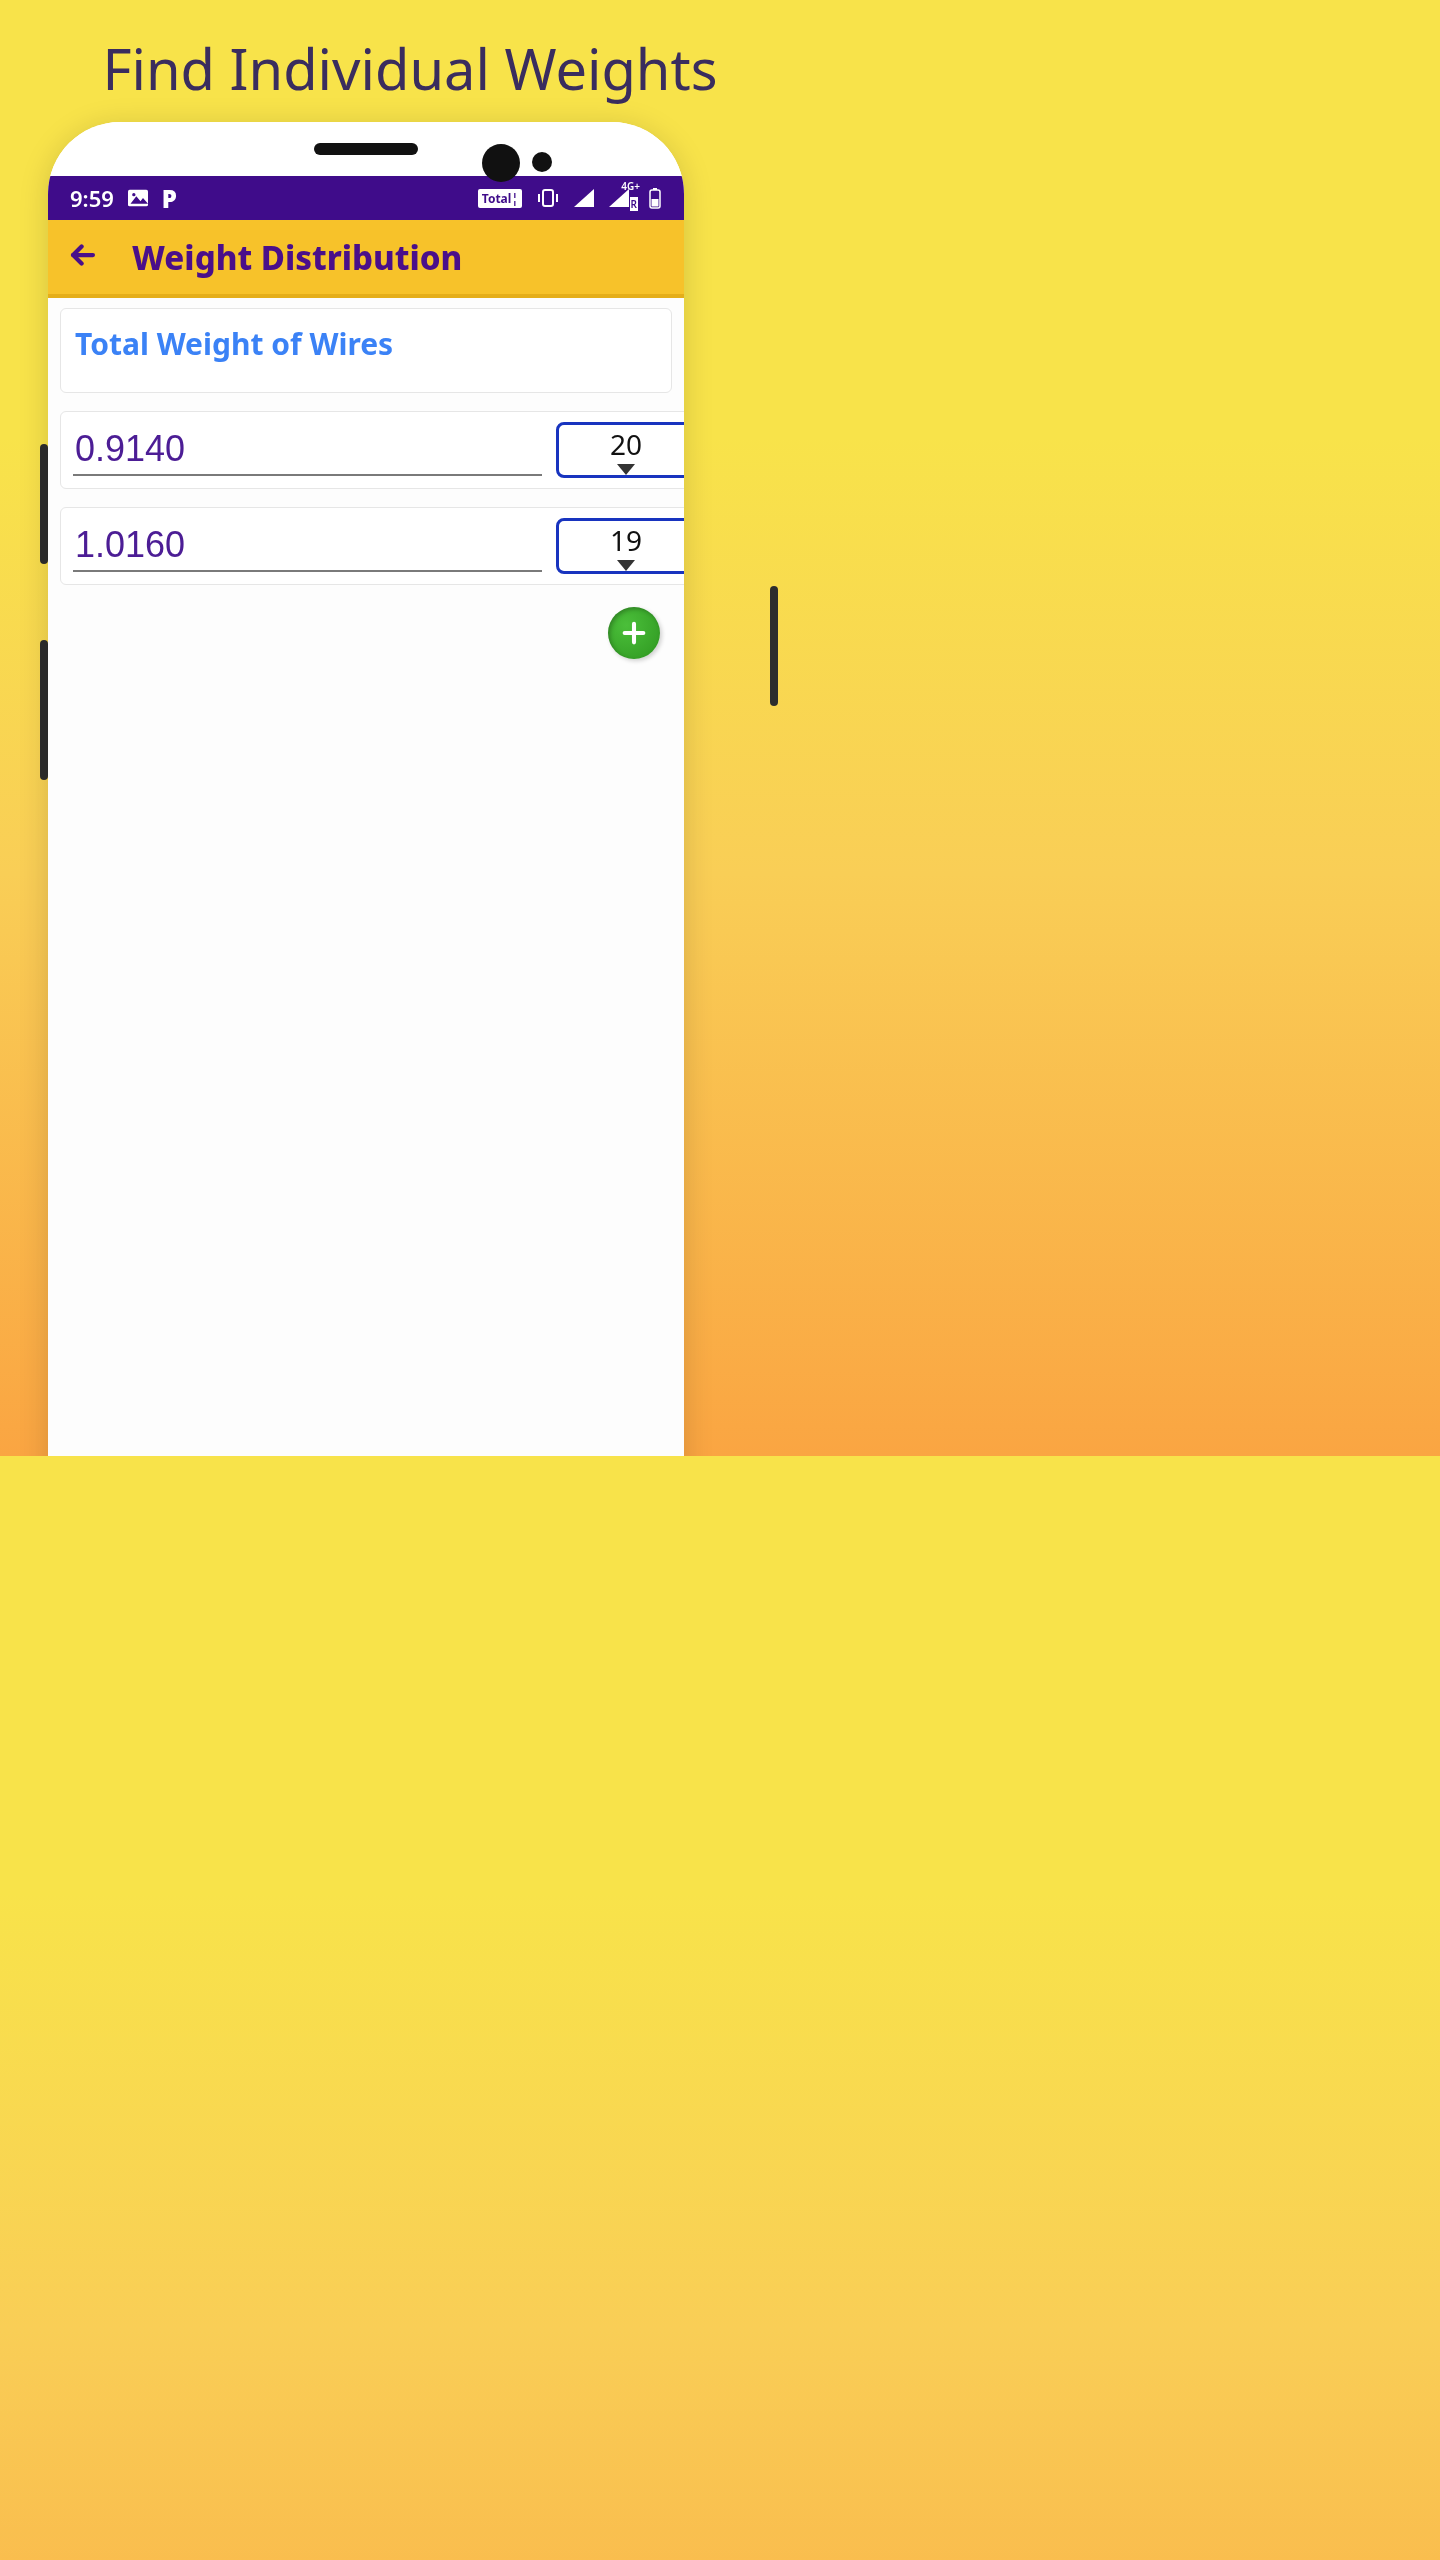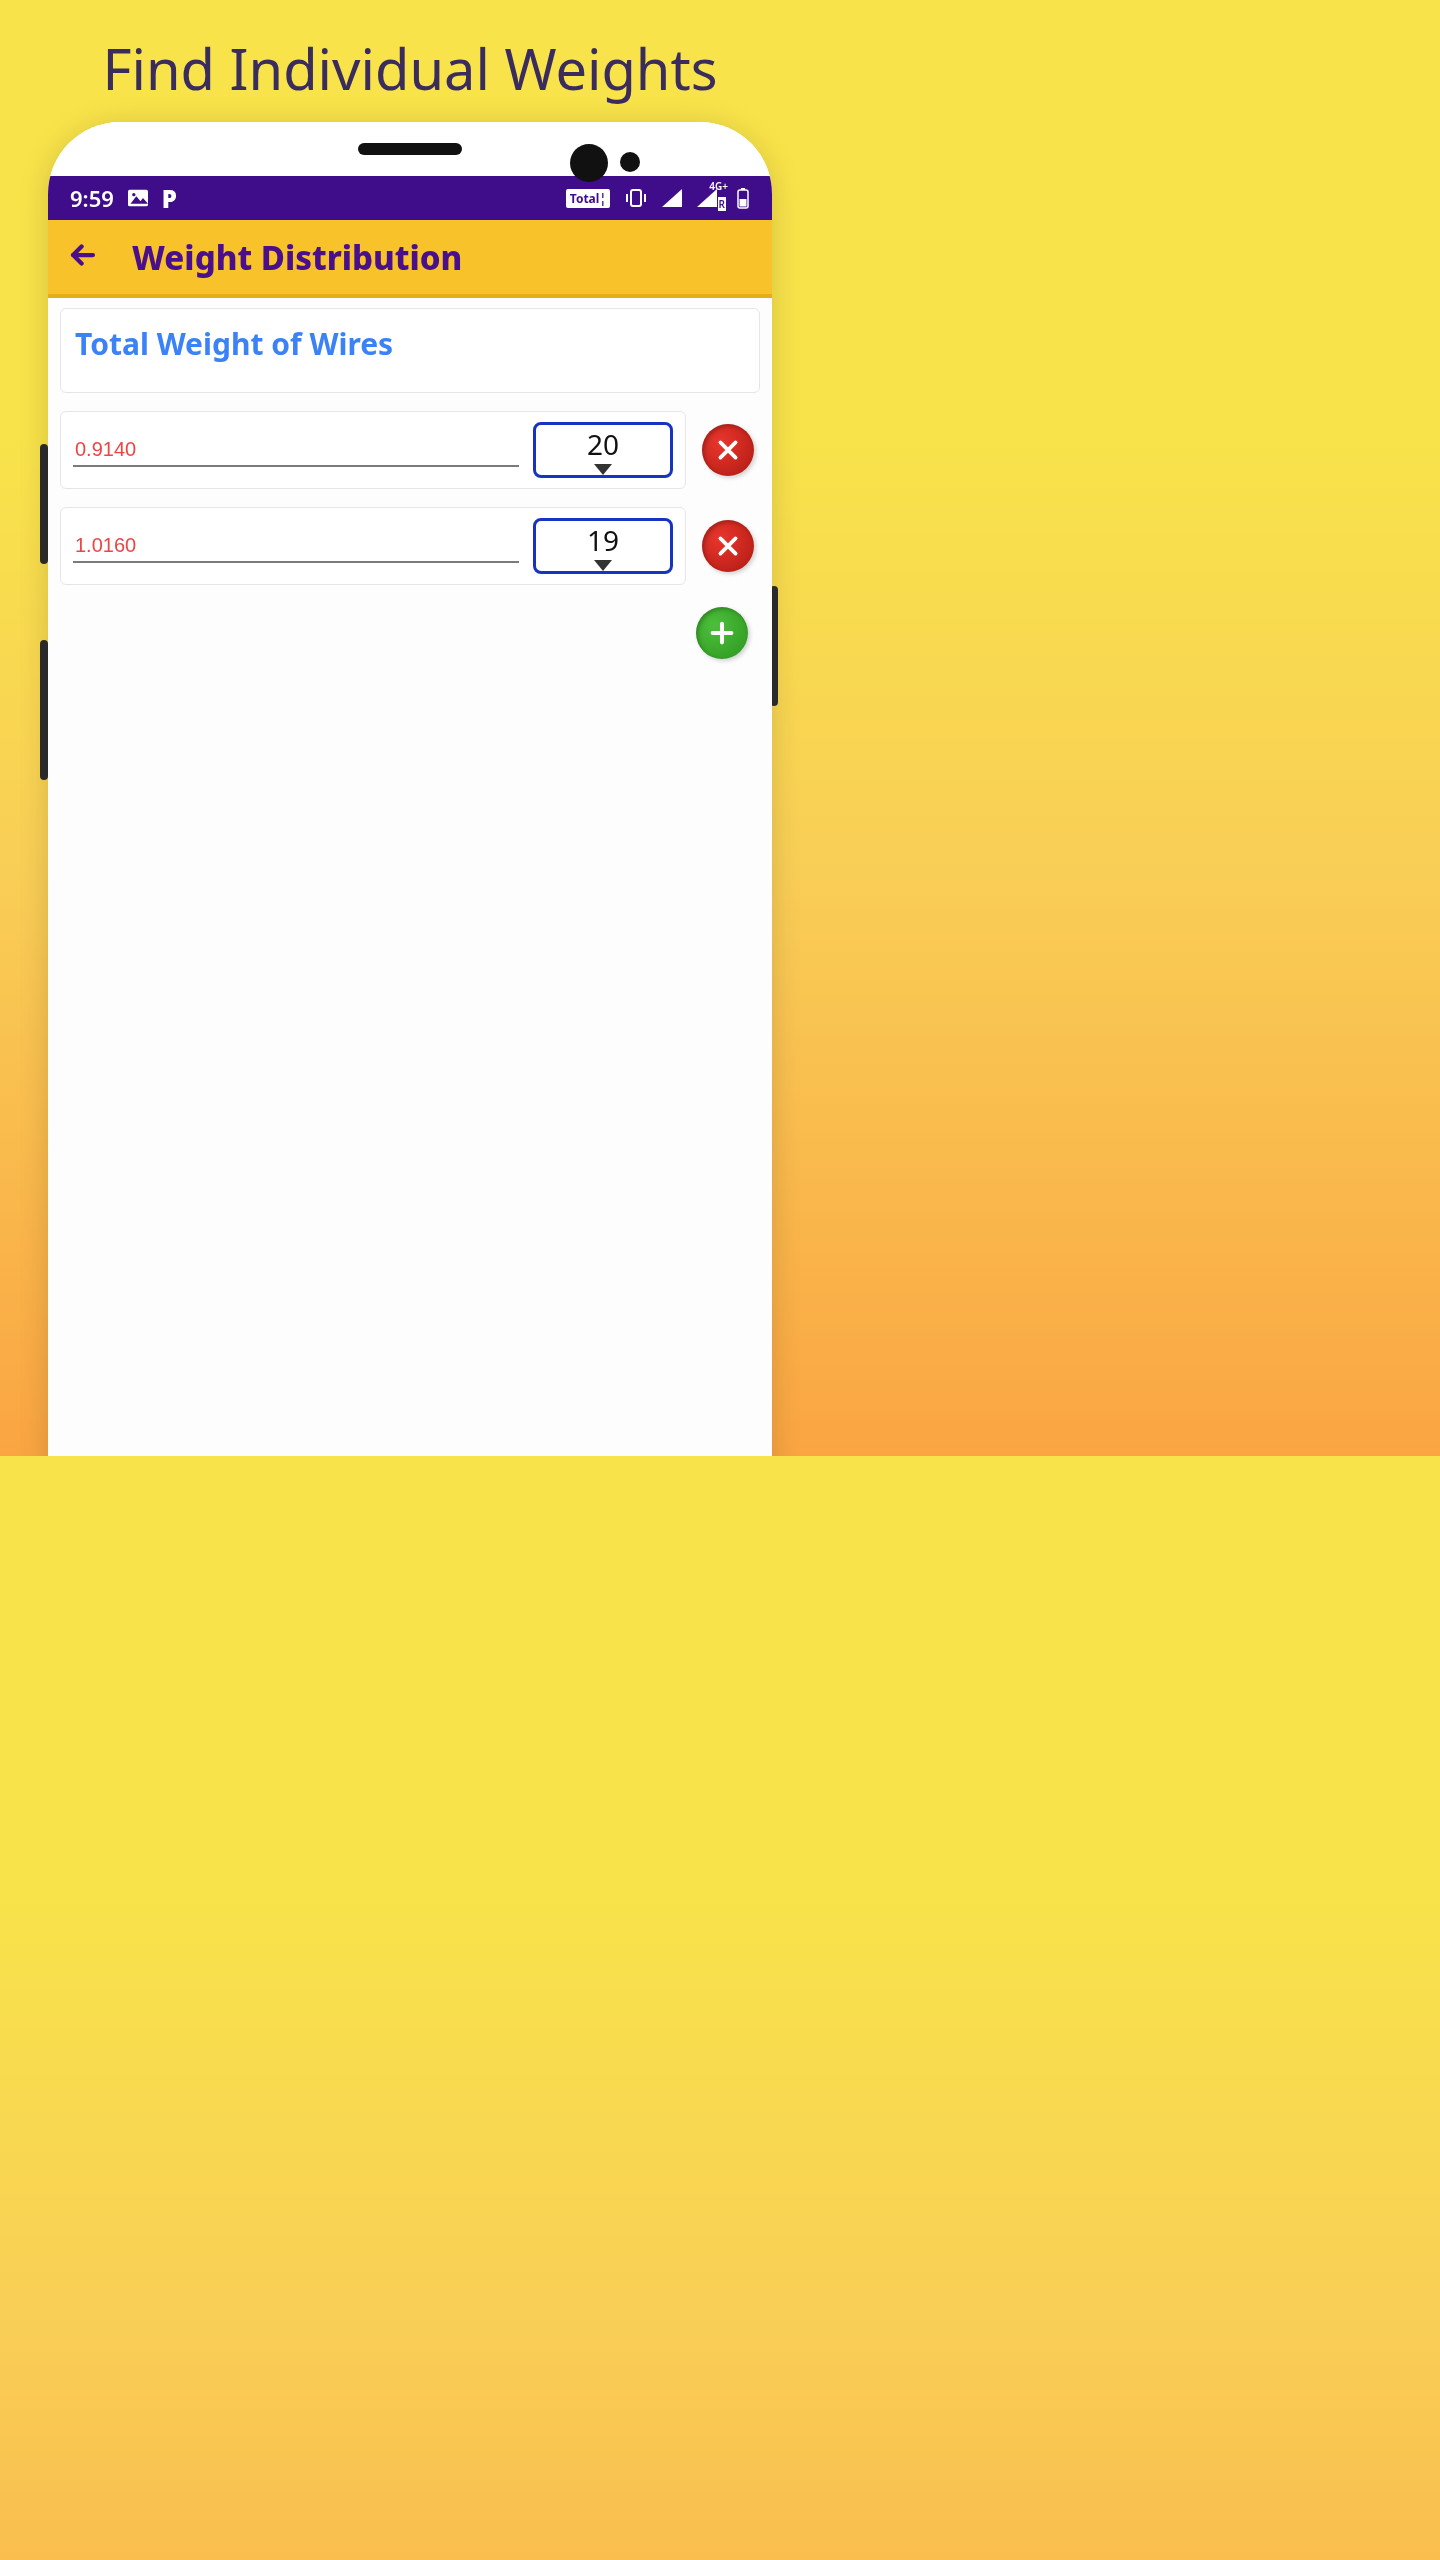--- a/index.html
+++ b/index.html
@@ -16,21 +16,21 @@
     color: #3a2d5e;
     font-size: 56px;
     font-weight: 400;
     padding: 30px 0 20px;
   }
 
   .phone {
     position: absolute;
     left: 48px;
     top: 122px;
-    width: 724px;
+    width: 636px;
     height: 1400px;
     background: #fff;
     border-radius: 72px 72px 0 0;
     box-shadow: 0 4px 30px rgba(0,0,0,0.15);
     overflow: hidden;
   }
 
   
   .side-btn { position: absolute; background: #2d2d2d; border-radius: 4px; }
   .side-btn.left-a  { left: 40px; top: 444px; width: 8px; height: 120px; }
@@ -134,23 +134,23 @@
     border-radius: 6px;
     display: flex;
     align-items: center;
     padding: 10px 12px;
     gap: 14px;
   }
   .row-card .num-input {
     flex: 1;
     border: none;
     border-bottom: 2px solid #7a7a7a;
-    font-size: 20px;
+    font-size: 36px;
     font-weight: 500;
-    color: #ef4444;
+    color: #4c1d95;
     padding: 4px 2px;
     outline: none;
     background: transparent;
   }
   .select {
     border: 3px solid #1834bf;
     border-radius: 8px;
     width: 140px;
     height: 56px;
     display: flex;

